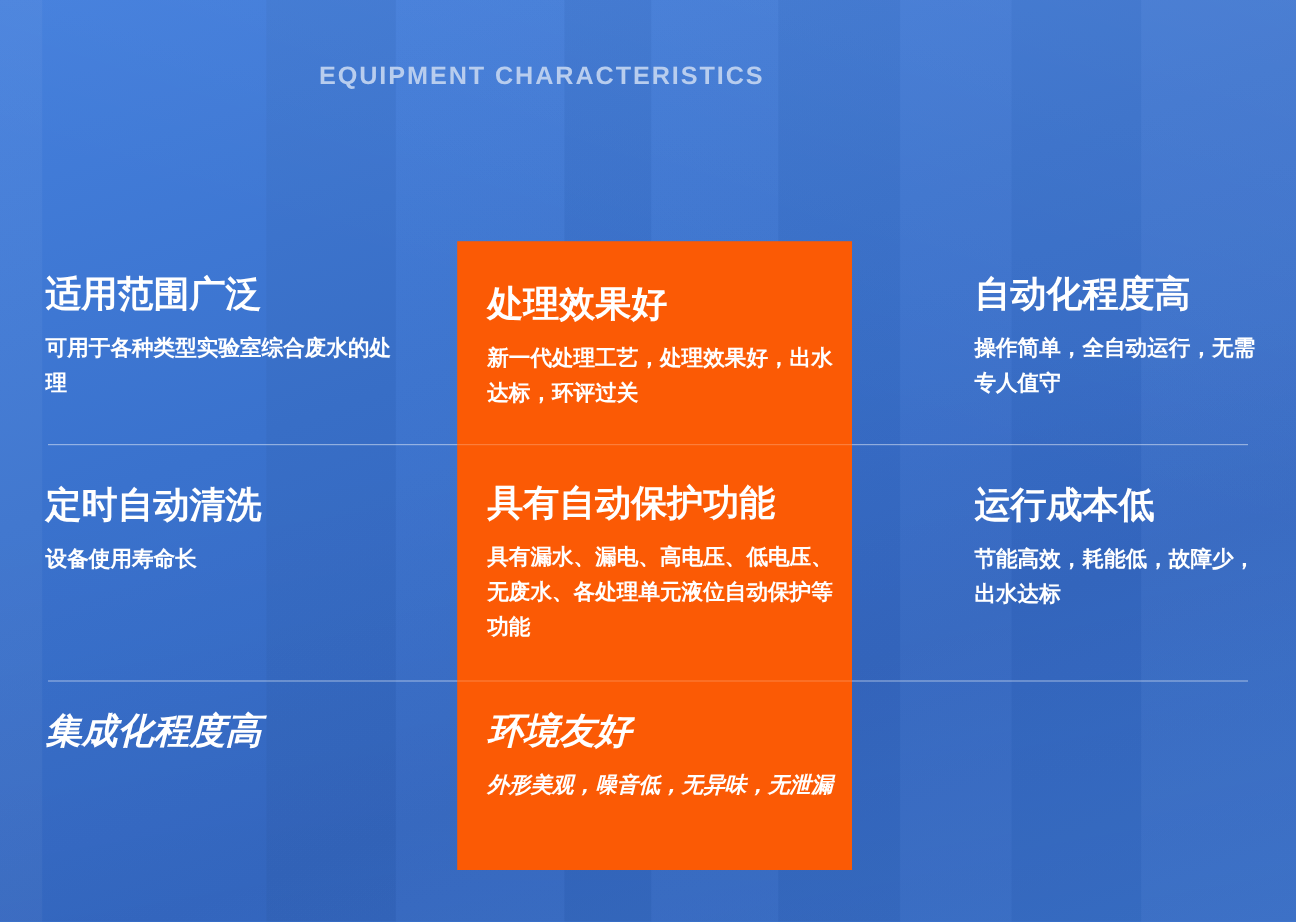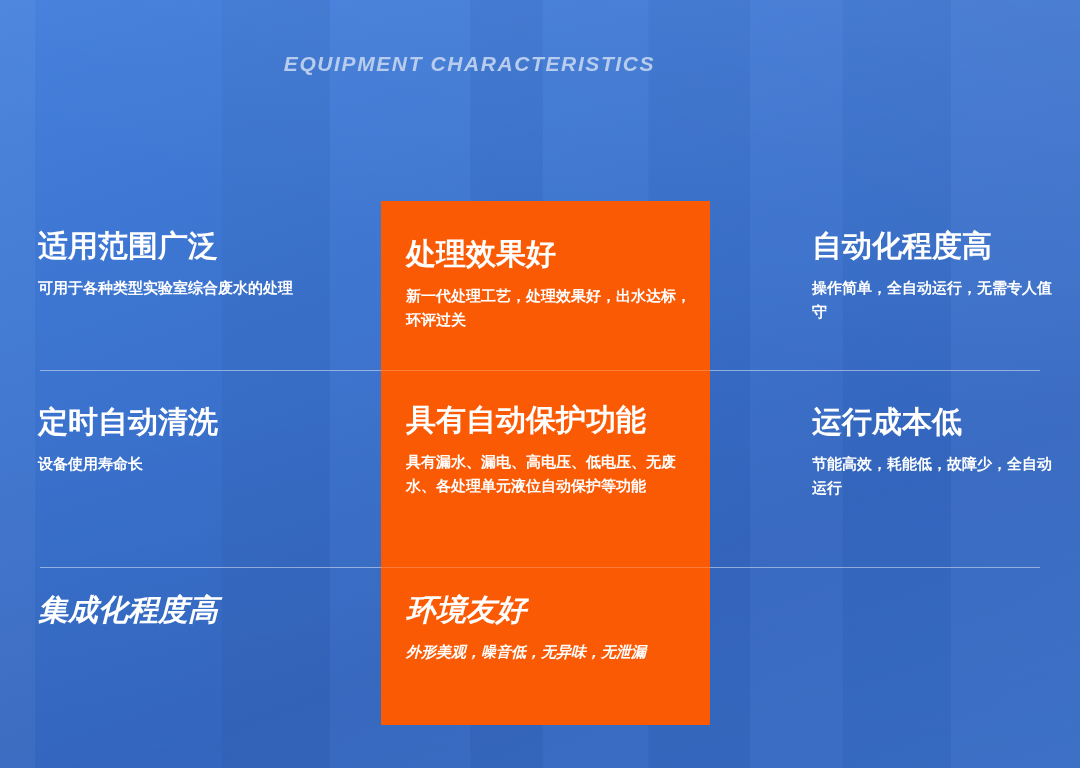--- a/index.html
+++ b/index.html
@@ -51,24 +51,23 @@
     inset: 0;
     pointer-events: none;
     background:
       linear-gradient(197deg, rgba(255,255,255,0.05) 0%, rgba(255,255,255,0.0) 42%),
       linear-gradient(350deg, rgba(0,0,0,0.05) 0%, rgba(0,0,0,0.0) 55%);
   }
 
   
   #header {
     position: absolute;
-    top: 0; left: 18px;
+    top: 0; left: 0;
     width: 903px;
     text-align: center;
-    font-style: italic;
   }
   #eyebrow {
     margin-top: 53px;
     font-size: 21px;
     font-weight: bold;
     letter-spacing: 1.6px;
     color: #b8cdee;
     line-height: 1;
   }
   #main-title {
@@ -86,21 +85,21 @@
   }
   .cell .heading {
     font-size: 30px;
     font-weight: bold;
     color: #ffffff;
     line-height: 1.18;
     white-space: nowrap;
   }
   .cell .body {
     margin-top: 13px;
-    font-size: 15px;
+    font-size: 18px;
     font-weight: bold;
     color: #ffffff;
     line-height: 1.6;
   }
 
   .col-left  { left: 38px;  width: 300px; }
   .col-mid   { left: 406px; width: 288px; }
   .col-right { left: 812px; width: 250px; }
 
   .row1 { top: 228px; }
@@ -185,16 +184,16 @@
     <div class="heading">环境友好</div>
     <div class="body">外形美观，噪音低，无异味，无泄漏</div>
   </div>
 
   <div class="cell col-right row1">
     <div class="heading">自动化程度高</div>
     <div class="body">操作简单，全自动运行，无需专人值守</div>
   </div>
   <div class="cell col-right row2">
     <div class="heading">运行成本低</div>
-    <div class="body">节能高效，耗能低，故障少，全自动运行</div>
+    <div class="body">节能高效，耗能低，故障少，出水达标</div>
   </div>
 
 </div>
 
 </body></html>

